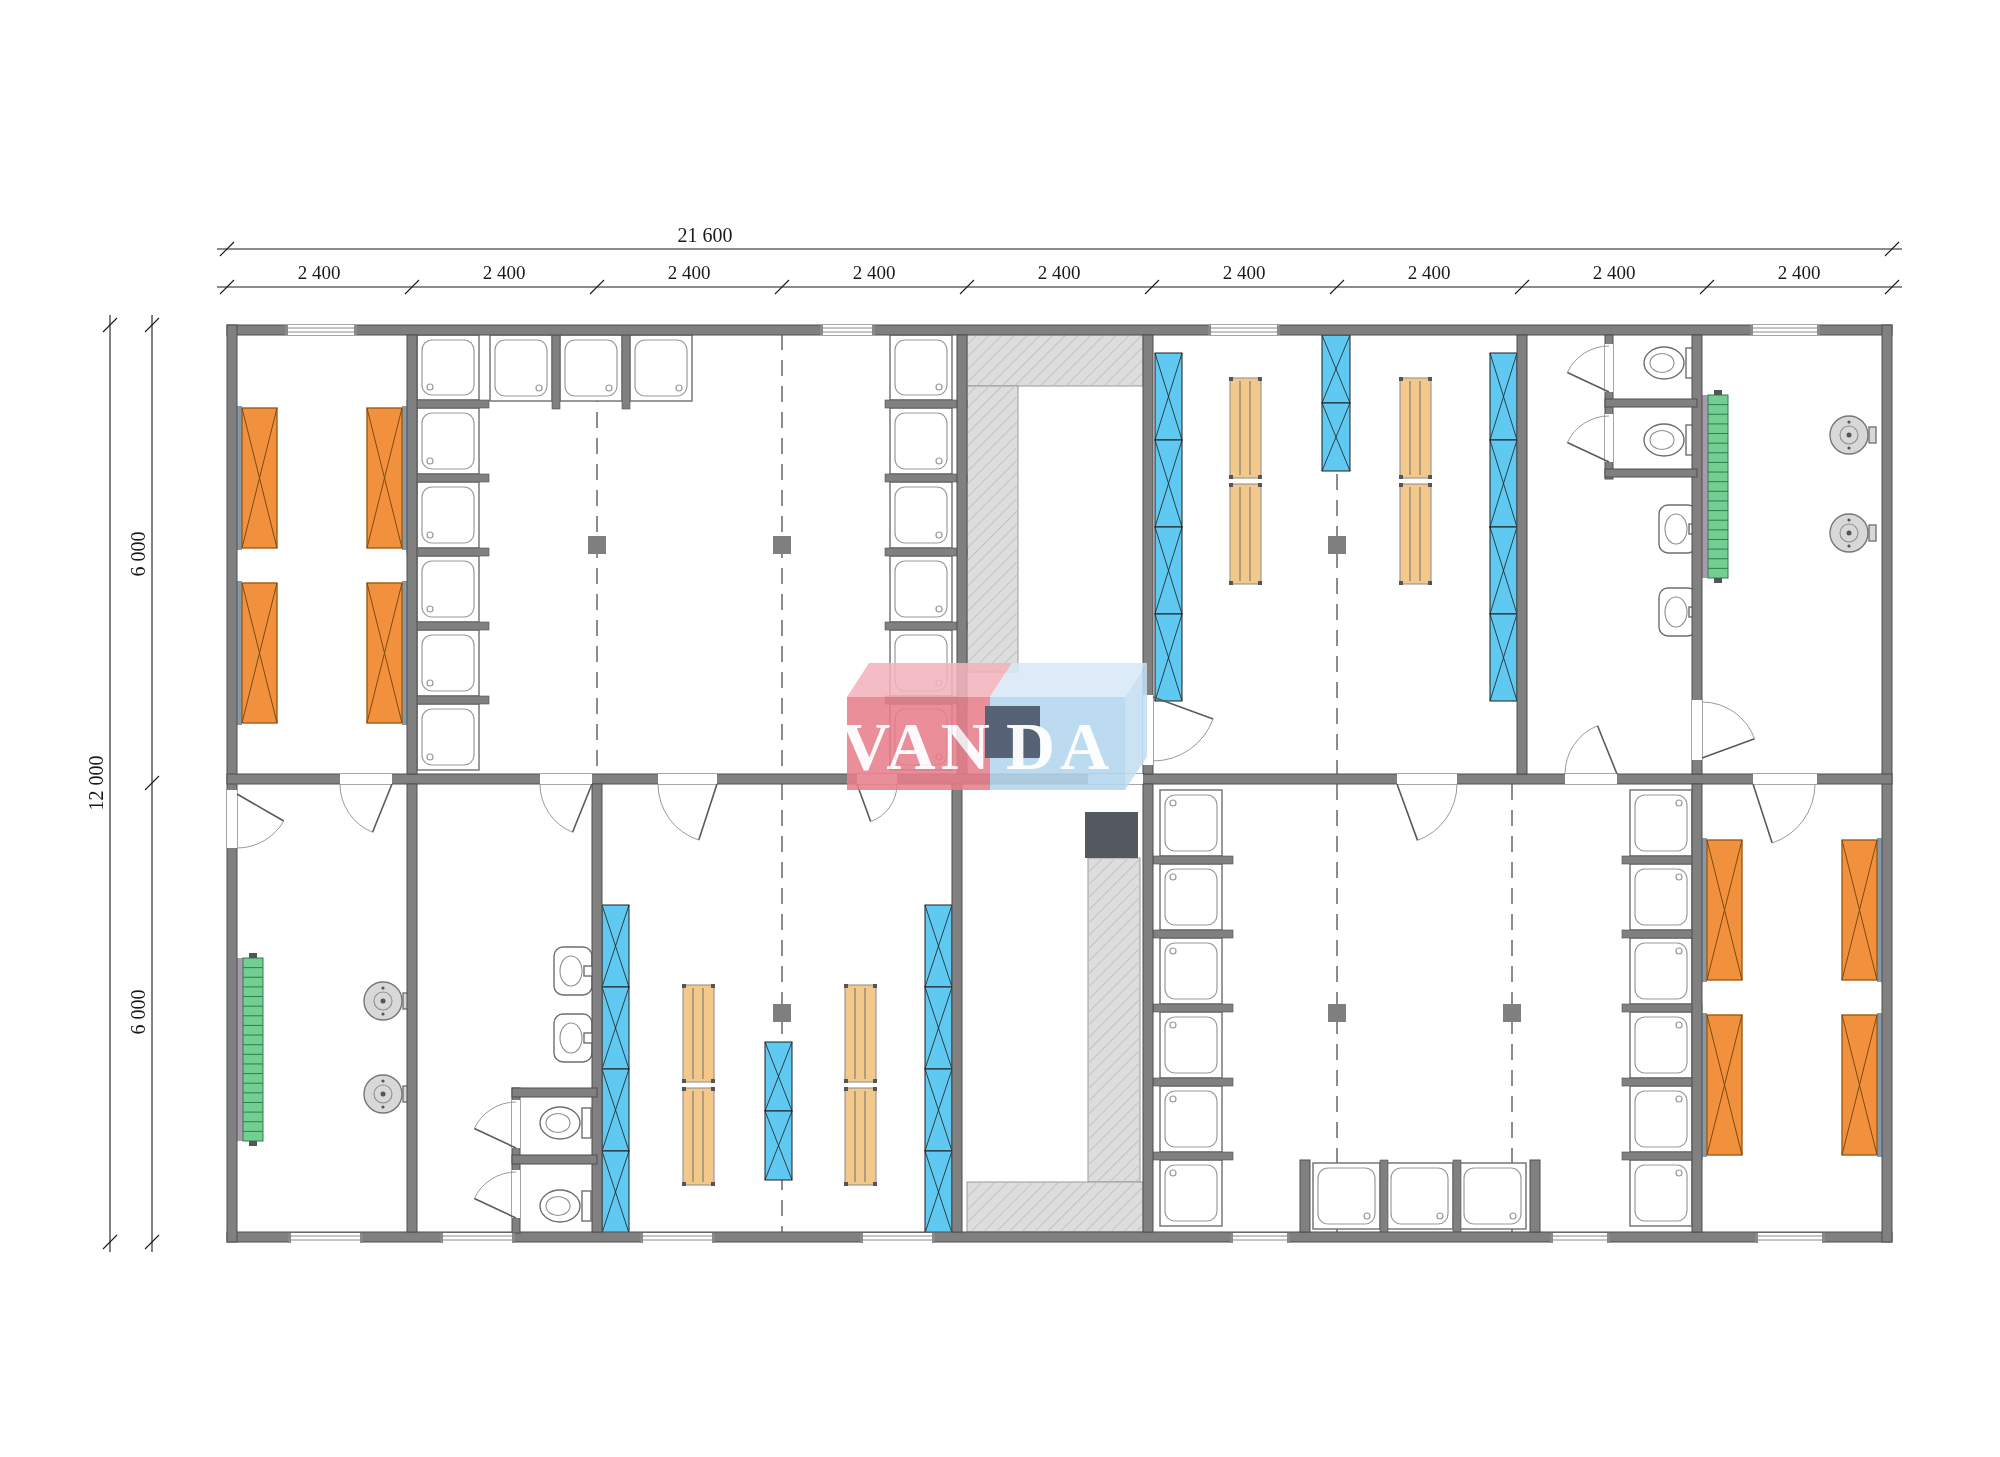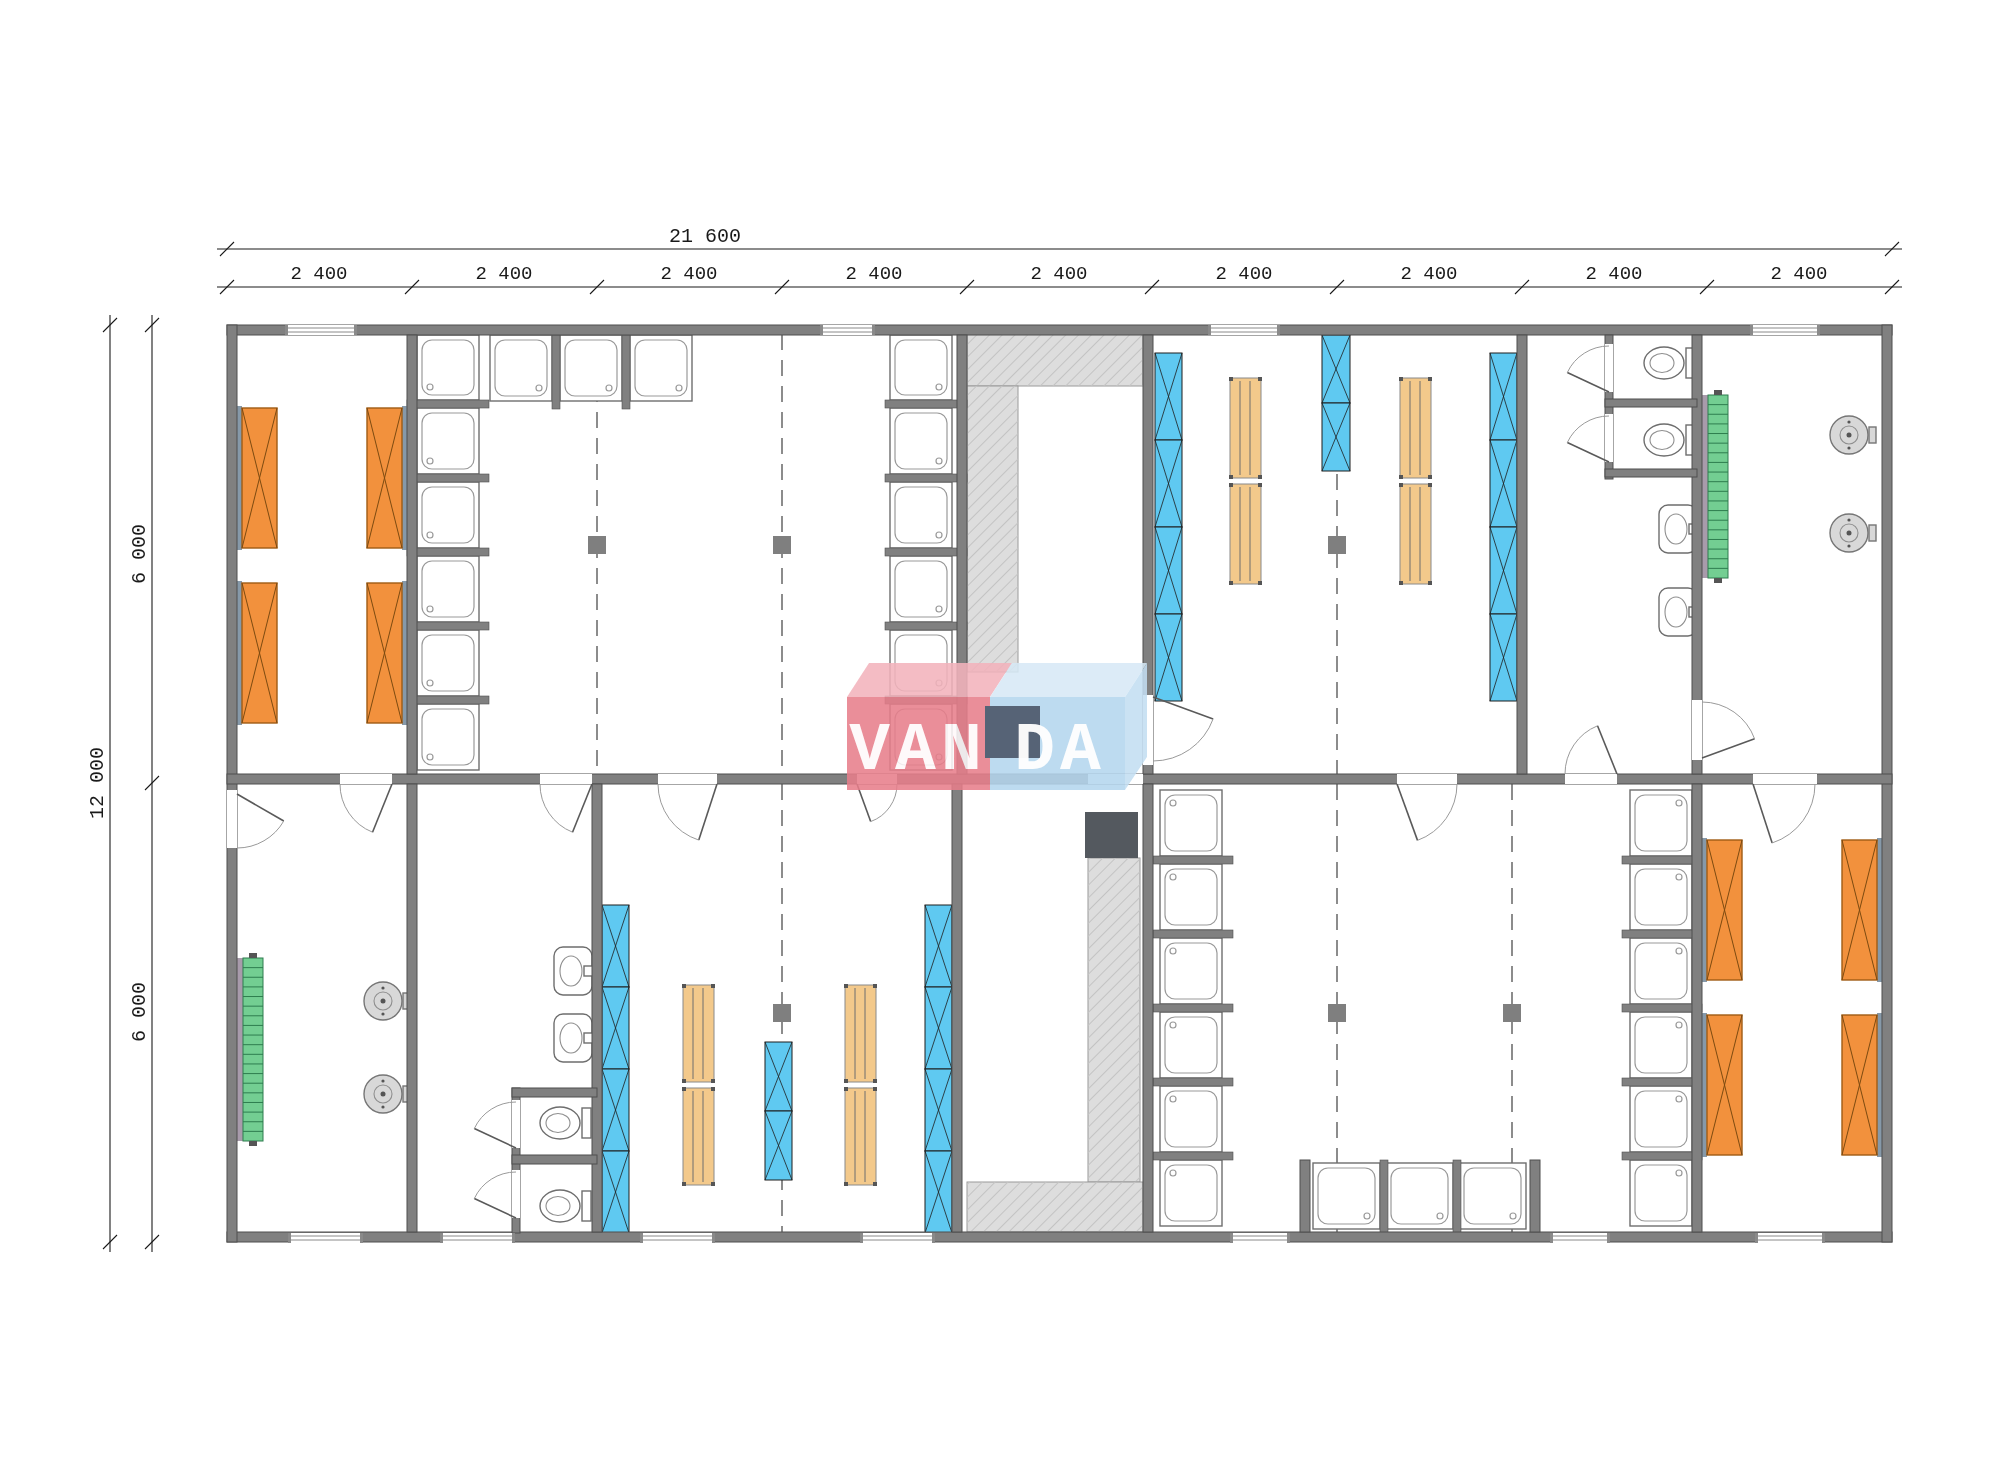--- a/index.html
+++ b/index.html
@@ -1,17 +1,17 @@
 <!DOCTYPE html>
 <html style="--c-wall: #808080; --c-wall_stroke: #4f4f4f; --c-bed: #F2913D; --c-bed_back: #8699A9; --c-locker: #5FC9F1; --c-bench: #F3C98B; --c-stairs: #73CE92; --c-stairs_line: #2E7D4F; --c-stairs_rail: #A89BAB; --c-hatch_bg: #DDDDDD; --c-hatch_line: #C3C3C3; --c-fixture_line: #6E6E6E; --c-washer: #D8D8D8; --c-dark_box: #54595F; --c-navy_box: #3D4C62; --c-module_line: #8C8C8C; --c-column: #7F7F7F; --c-dim: #1A1A1A; --c-door: #5A5A5A; --c-logo_red: #E87E8B; --c-logo_red_top: #F3B3BC; --c-logo_blue: #B4D6EE; --c-logo_blue_top: #D7E9F6; --c-logo_blue_side: #C3DEF2; --c-logo_text: #FFFFFF; --c-floor: #FFFFFF;"><head>
 <meta charset="utf-8">
 <style>
   html,body{margin:0;padding:0;background:#fff;}
   .canvas{position:relative;width:2000px;height:1457px;background:#fff;overflow:hidden;
-          font-family:Liberation Mono, monospace;}
+          font-family:Liberation Serif, serif;}
   svg{position:absolute;left:0;top:0;}
   .wall{fill:var(--c-wall);stroke:var(--c-wall_stroke);stroke-width:1;}
   .bar{fill:var(--c-wall);stroke:var(--c-wall_stroke);stroke-width:.6;}
   .gap{fill:#fff;}
   .shower-o{fill:#fff;stroke:var(--c-fixture_line);stroke-width:1.4;}
   .shower-i{fill:none;stroke:#9a9a9a;stroke-width:1.2;}
   .bed{fill:var(--c-bed);stroke:#a05c14;stroke-width:1.4;}
   .bedx{stroke:#7c4a10;stroke-width:1;}
   .back{fill:var(--c-bed_back);}
   .lock{fill:var(--c-locker);stroke:#1e1e1e;stroke-width:1;}

